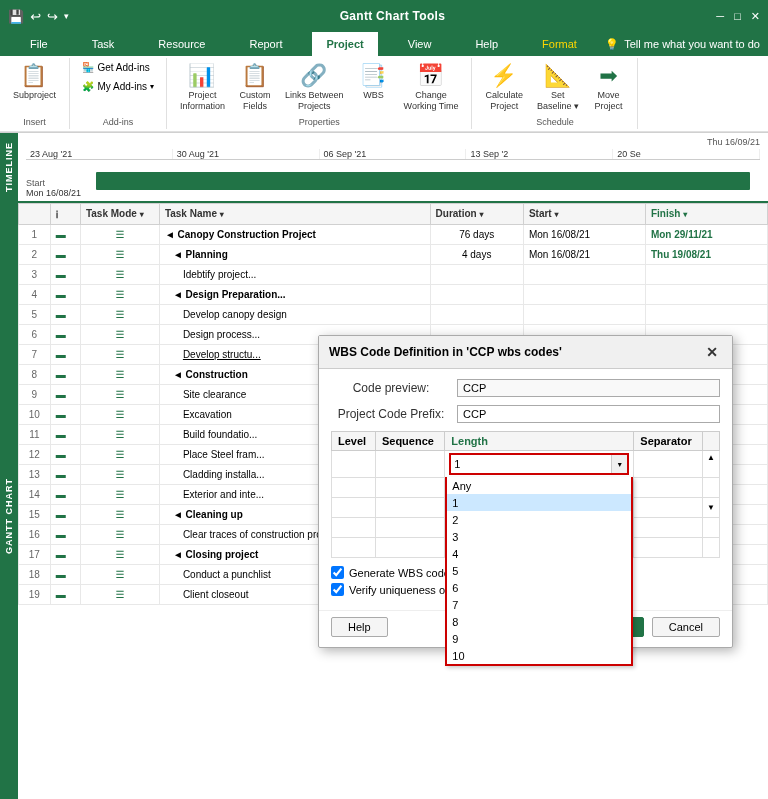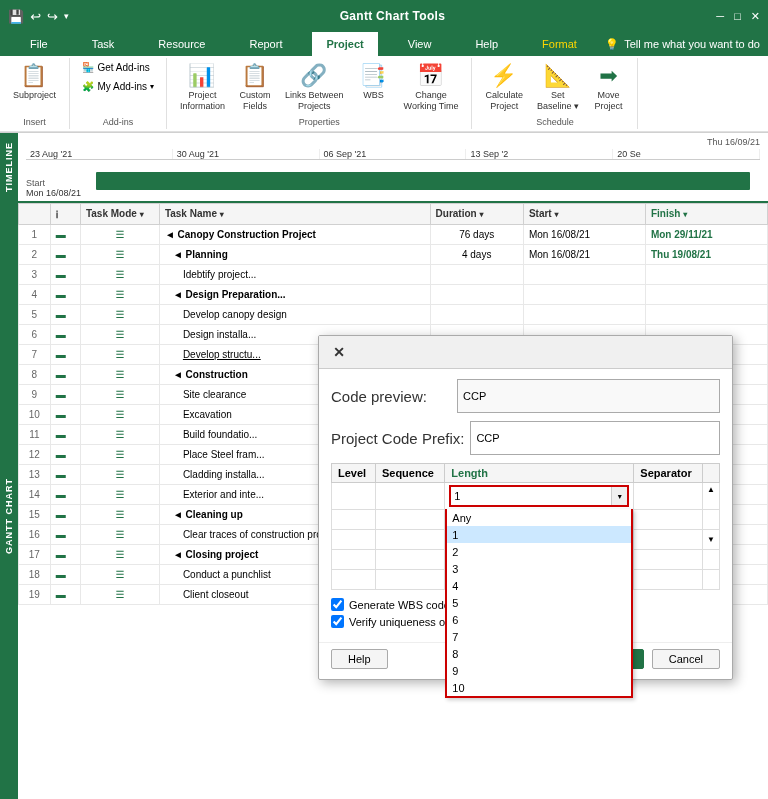--- a/index.html
+++ b/index.html
@@ -149,27 +149,27 @@
       width: 20px;
       height: 20px;
       display: flex;
       align-items: center;
       justify-content: center;
       border-radius: 2px;
     }
     .dialog-body { padding: 10px 12px; }
 
     .form-row { display: flex; align-items: center; margin-bottom: 8px; gap: 6px; }
-    .form-label { font-size: 15px; color: #333; min-width: 120px; text-align: left; }
+    .form-label { font-size: 12px; color: #333; min-width: 120px; text-align: center; }
     .form-input {
       flex: 1;
       border: 1px solid #aaa;
       padding: 2px 5px;
       font-size: 11px;
-      height: 34px;
+      height: 18px;
     }
 
     .code-mask-label { font-size: 11px; color: #333; margin-bottom: 4px; font-weight: 600; }
 
     .mask-table { width: 100%; border-collapse: collapse; margin-bottom: 8px; font-size: 11px; }
     .mask-table th {
       background: #f5f5f5;
       border: 1px solid #ccc;
       padding: 3px 6px;
       text-align: left;
@@ -448,21 +448,21 @@
       <td style="text-align:center;"><span style="color:#217346;font-size:10px;">☰</span></td>
       <td style="padding-left:23px;  cursor:pointer;">Develop canopy design</td>
       <td style="text-align:center;"></td>
       <td></td>
       <td style="color:#217346; font-weight:600;"></td>
     </tr>
           <tr>
       <td class="row-num">6</td>
       <td><span style="color:#217346;font-size:10px;">▬</span></td>
       <td style="text-align:center;"><span style="color:#217346;font-size:10px;">☰</span></td>
-      <td style="padding-left:23px;  cursor:pointer;">Design installa...</td>
+      <td style="padding-left:23px;  cursor:pointer;">Design process...</td>
       <td style="text-align:center;"></td>
       <td></td>
       <td style="color:#217346; font-weight:600;"></td>
     </tr>
           <tr>
       <td class="row-num">7</td>
       <td><span style="color:#217346;font-size:10px;">▬</span></td>
       <td style="text-align:center;"><span style="color:#217346;font-size:10px;">☰</span></td>
       <td style="padding-left:23px;  cursor:pointer;text-decoration:underline;">Develop structu...</td>
       <td style="text-align:center;"></td>
@@ -578,20 +578,21 @@
       <td style="color:#217346; font-weight:600;">Mon 29/11/21</td>
     </tr>
         </tbody>
     </table>
   </div>
 </div>
 
 <div class="dialog-overlay">
   <div class="dialog">
     <div class="dialog-titlebar">
+      <span>WBS Code Definition in 'CCP wbs codes'</span>
       <span class="dialog-close">✕</span>
     </div>
     <div class="dialog-body">
       <div class="form-row">
         <span class="form-label">Code preview:</span>
         <input class="form-input" type="text" value="CCP" readonly="" style="background: rgb(249, 249, 249);">
       </div>
       <div class="form-row">
         <span class="form-label">Project Code Prefix:</span>
         <input class="form-input" type="text" value="CCP" style="">

